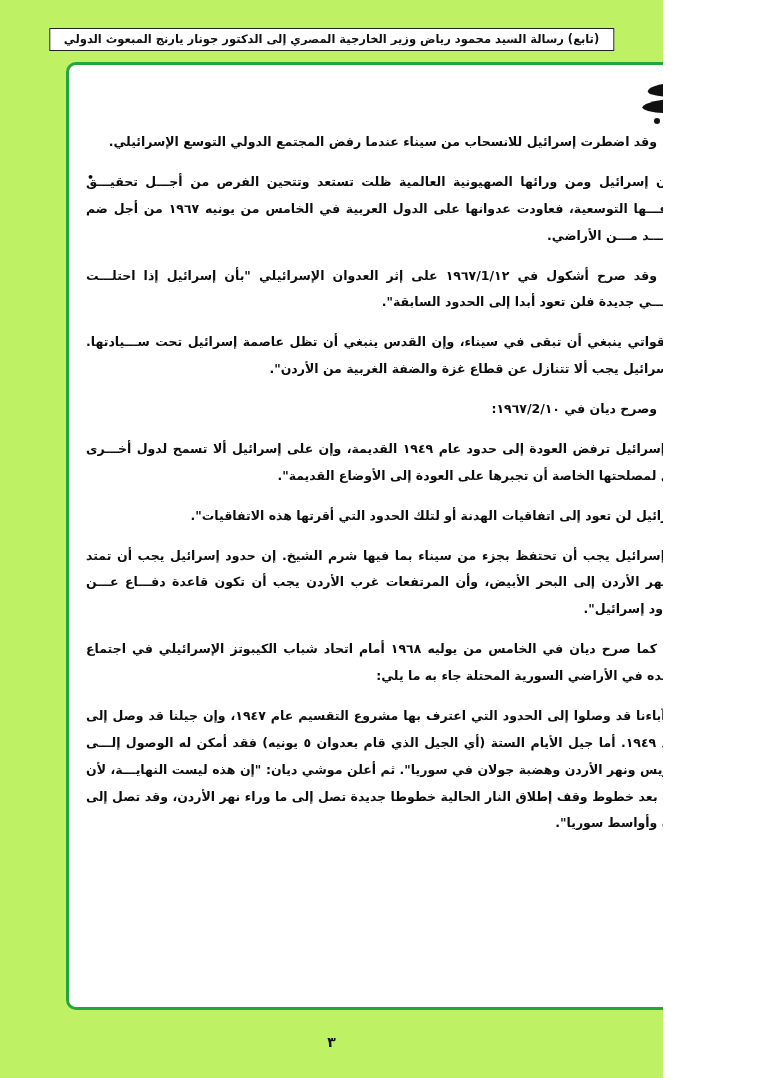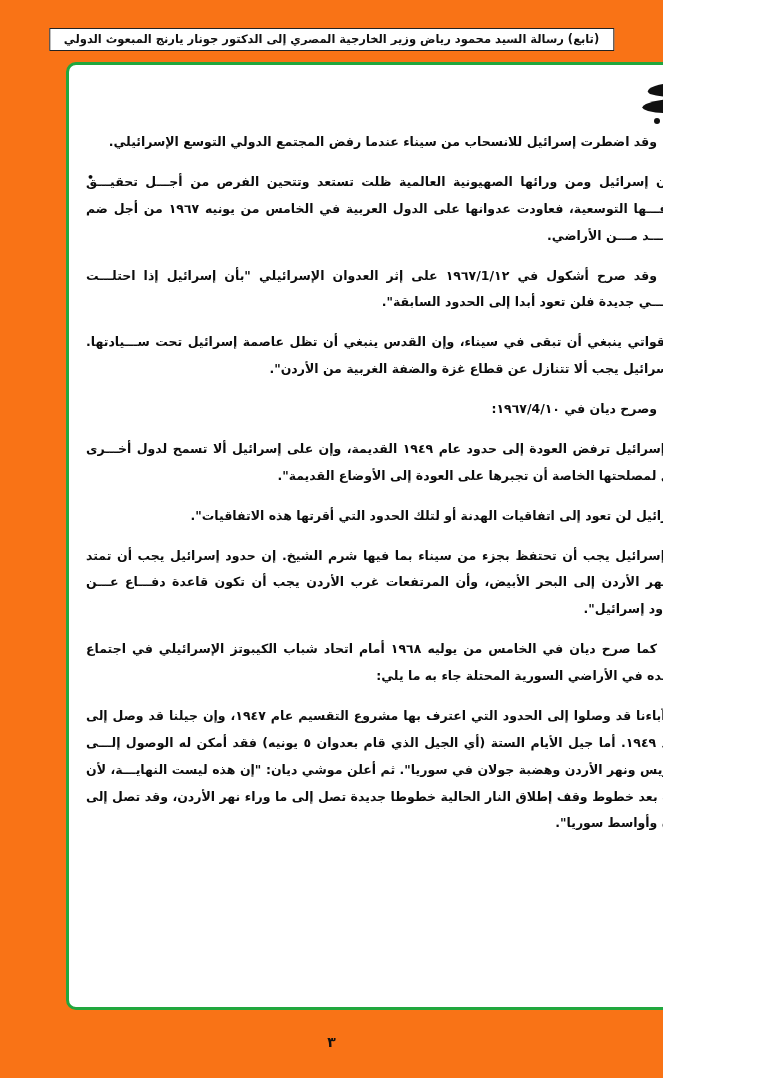--- a/index.html
+++ b/index.html
@@ -4,21 +4,21 @@
 <style>
   html, body { margin:0; padding:0; background:#ffffff; }
   body {
     width:758px; height:1078px;
     font-family:"DejaVu Sans", sans-serif;
     color:#111;
   }
   .page {
     position:relative;
     width:663px; height:1078px;
-    background:#f97316;
+    background:#bef264;
     overflow:hidden;
   }
   .header-box {
     position:absolute;
     top:28px; left:50%;
     transform:translateX(-50%);
     border:1.5px solid #222;
     padding:3px 14px 4px 14px;
     font-size:11.5px;
     font-weight:bold;
@@ -95,21 +95,21 @@
       <p class="para bulleted">
         <span class="bullet">•</span>
         <span>إلا أن إسرائيل ومن ورائها الصهيونية العالمية ظلت تستعد وتتحين الفرص من أجـــل تحقيـــق أهدافـــها التوسعية، فعاودت عدوانها على الدول العربية في الخامس من يونيه ١٩٦٧ من أجل ضم المزيـــد مـــن الأراضي.</span>
       </p>
 
       <p class="para indent">وقد صرح أشكول في ١٩٦٧/1/١٢ على إثر العدوان الإسرائيلي "بأن إسرائيل إذا احتلـــت أراضـــي جديدة فلن تعود أبدا إلى الحدود السابقة".</p>
 
 
       <p class="para">"إن قواتي ينبغي أن تبقى في سيناء، وإن القدس ينبغي أن تظل عاصمة إسرائيل تحت ســـيادتها. إن إسرائيل يجب ألا تتنازل عن قطاع غزة والضفة الغربية من الأردن".</p>
 
-      <p class="para indent">وصرح ديان في ١٩٦٧/4/١٠:</p>
+      <p class="para indent">وصرح ديان في ١٩٦٧/2/١٠:</p>
 
       <p class="para">"إن إسرائيل ترفض العودة إلى حدود عام ١٩٤٩ القديمة، وإن على إسرائيل ألا تسمح لدول أخـــرى تعمل لمصلحتها الخاصة أن تجبرها على العودة إلى الأوضاع القديمة".</p>
 
       <p class="para">"إسرائيل لن تعود إلى اتفاقيات الهدنة أو لتلك الحدود التي أقرتها هذه الاتفاقيات".</p>
 
       <p class="para">"إن إسرائيل يجب أن تحتفظ بجزء من سيناء بما فيها شرم الشيخ. إن حدود إسرائيل يجب أن تمتد من نهر الأردن إلى البحر الأبيض، وأن المرتفعات غرب الأردن يجب أن تكون قاعدة دفـــاع عـــن حـــدود إسرائيل".</p>
 
       <p class="para indent">كما صرح ديان في الخامس من يوليه ١٩٦٨ أمام اتحاد شباب الكيبوتز الإسرائيلي في اجتماع عقـــده في الأراضي السورية المحتلة جاء به ما يلي:</p>
 
       <p class="para">"إن آباءنا قد وصلوا إلى الحدود التي اعترف بها مشروع التقسيم عام ١٩٤٧، وإن جيلنا قد وصل إلى حدود ١٩٤٩. أما جيل الأيام الستة (أي الجيل الذي قام بعدوان ٥ يونيه) فقد أمكن له الوصول إلـــى السويس ونهر الأردن وهضبة جولان في سوريا". ثم أعلن موشي ديان: "إن هذه ليست النهايـــة، لأن هناك بعد خطوط وقف إطلاق النار الحالية خطوطا جديدة تصل إلى ما وراء نهر الأردن، وقد تصل إلى لبنان وأواسط سوريا".</p>

